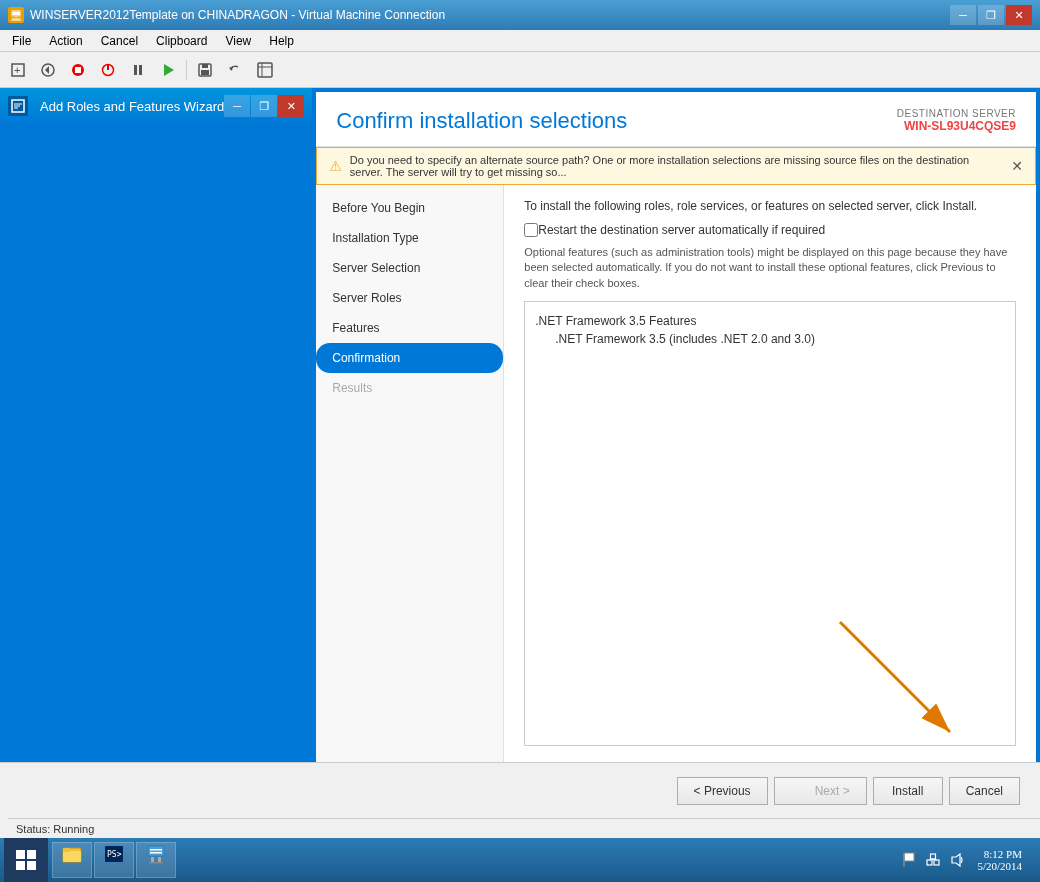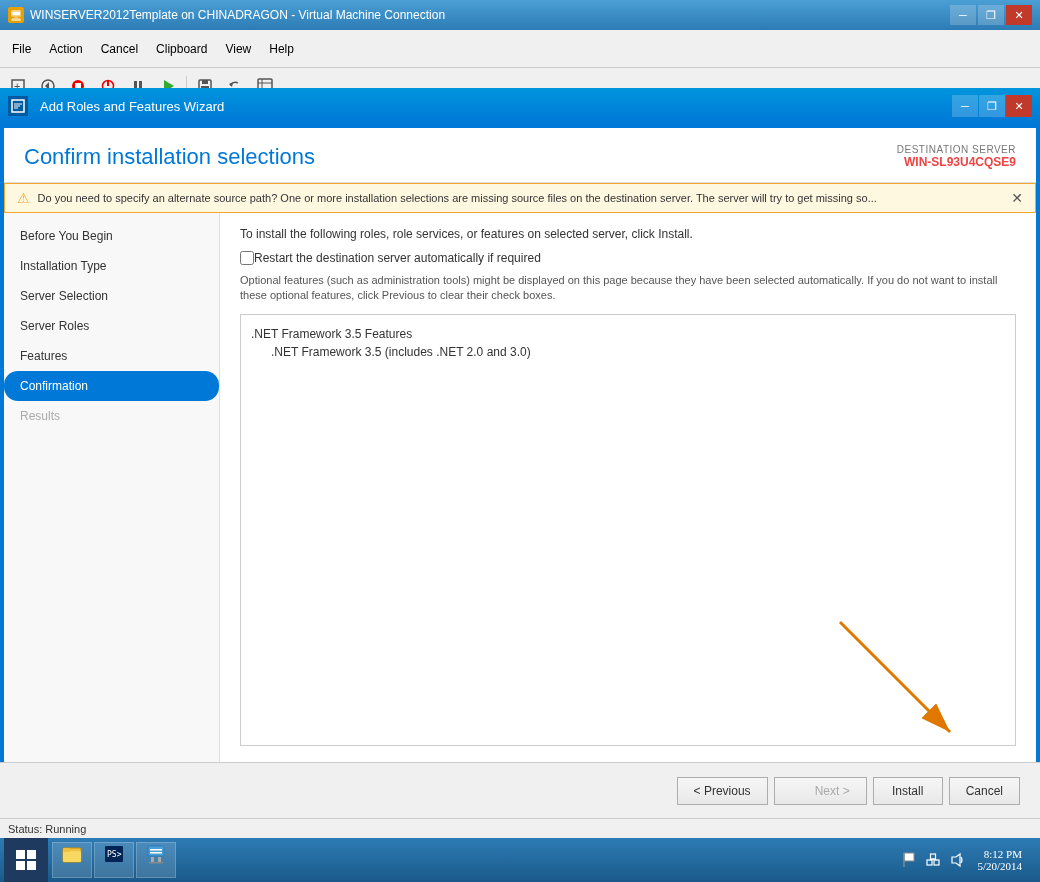--- a/index.html
+++ b/index.html
@@ -11,21 +11,21 @@
       display: flex; align-items: center; justify-content: space-between;
       padding: 0 8px; color: white; font-size: 12px;
     }
     .title-bar-icon { width: 16px; height: 16px; background: #e8a000; border-radius: 2px; display: flex; align-items: center; justify-content: center; font-size: 10px; color: white; }
     .title-bar-controls { display: flex; gap: 2px; }
     .title-bar-btn { width: 26px; height: 20px; background: rgba(255,255,255,0.2); border: none; color: white; cursor: pointer; font-size: 11px; display: flex; align-items: center; justify-content: center; }
     .title-bar-btn.close { background: #c0392b; }
 
     
     .menu-bar {
-      height: 38px; background: #f0f0f0; display: flex; align-items: center;
+      height: 22px; background: #f0f0f0; display: flex; align-items: center;
       padding: 0 4px; border-bottom: 1px solid #ccc; gap: 2px;
     }
     .menu-item { padding: 2px 8px; font-size: 12px; cursor: pointer; color: #000; }
 
     
     .toolbar {
       height: 36px; background: #f0f0f0; display: flex; align-items: center;
       padding: 0 4px; border-bottom: 1px solid #ccc; gap: 2px;
     }
     .toolbar-btn { width: 28px; height: 26px; background: none; border: 1px solid transparent; cursor: pointer; display: flex; align-items: center; justify-content: center; font-size: 14px; color: #555; }
@@ -61,21 +61,21 @@
     }
     .warning-icon { color: #f0a830; font-size: 14px; flex-shrink: 0; }
     .warning-text { flex: 1; }
     .warning-close { cursor: pointer; color: #555; font-size: 14px; margin-left: 8px; }
 
     
     .wizard-body {
       flex: 1; display: flex;
     }
     .wizard-nav {
-      width: 216px; background: #f8f8f8; border-right: 1px solid #e0e0e0;
+      width: 188px; background: #f8f8f8; border-right: 1px solid #e0e0e0;
       padding: 8px 0; flex-shrink: 0;
     }
     .nav-item {
       padding: 8px 16px; font-size: 12px; color: #333; cursor: pointer;
     }
     .nav-item.active { background: #0078d7; color: white; border-radius: 14px; }
     .nav-item.disabled { color: #aaa; cursor: default; }
 
     .wizard-main {
       flex: 1; padding: 14px 20px; display: flex; flex-direction: column; overflow: hidden;
@@ -113,21 +113,21 @@
       display: flex; align-items: center; padding: 0 4px;
     }
     .taskbar-start { width: 44px; height: 44px; background: #1e3a5f; display: flex; align-items: center; justify-content: center; cursor: pointer; }
     .taskbar-items { flex: 1; display: flex; align-items: center; gap: 2px; padding: 0 4px; }
     .taskbar-item { height: 36px; padding: 0 8px; background: rgba(255,255,255,0.15); border: 1px solid rgba(255,255,255,0.2); display: flex; justify-content: center; cursor: pointer; }
     .taskbar-tray { display: flex; align-items: center; gap: 4px; padding: 0 8px; }
     .tray-icon { width: 20px; height: 20px; display: flex; align-items: center; justify-content: center; color: white; font-size: 12px; }
     .taskbar-clock { color: white; font-size: 11px; text-align: right; padding: 0 6px; font-family: Liberation Serif, serif; }
 
     .status-bar {
-      position: absolute; bottom: 44px; left: 0; right: 0; height: 20px;
+      position: absolute; bottom: 44px; left: 8px; right: 0; height: 20px;
       background: #f0f0f0; border-top: 1px solid #ccc;
       display: flex; align-items: center; padding: 0 8px; font-size: 11px; color: #333;
     }
   </style>
 </head>
 <body>
 
 <div class="title-bar">
   <div style="display:flex; align-items:center; gap:6px;">
     <div class="title-bar-icon">🖥</div>
@@ -201,21 +201,21 @@
   </button>
   <button class="toolbar-btn" title="Action">
     <svg width="16" height="16" viewBox="0 0 16 16">
         <rect x="1" y="1" width="14" height="14" rx="1" fill="none" stroke="#555" stroke-width="1.5"></rect>
         <line x1="1" y1="5" x2="15" y2="5" stroke="#555" stroke-width="1"></line>
         <line x1="5" y1="1" x2="5" y2="15" stroke="#555" stroke-width="1"></line>
       </svg>
   </button>
 </div>
 
-<div style="position:absolute; top:88px; left:0; right:0; bottom:64px; background:#0078d7; display:flex; flex-direction:column;">
+<div style="position:absolute; top:88px; left:0; right:0; bottom:64px; background:#0078d7; display:flex; flex-direction:row;">
 
   <div class="wizard-titlebar">
     <div style="display:flex; align-items:center;">
       <div class="wizard-titlebar-icon">
         <svg width="14" height="14" viewBox="0 0 14 14">
             <rect x="1" y="1" width="12" height="12" fill="none" stroke="white" stroke-width="1.5"></rect>
             <line x1="3" y1="5" x2="11" y2="5" stroke="white" stroke-width="1"></line>
             <line x1="3" y1="7" x2="9" y2="7" stroke="white" stroke-width="1"></line>
             <line x1="3" y1="9" x2="7" y2="9" stroke="white" stroke-width="1"></line>
           </svg>

